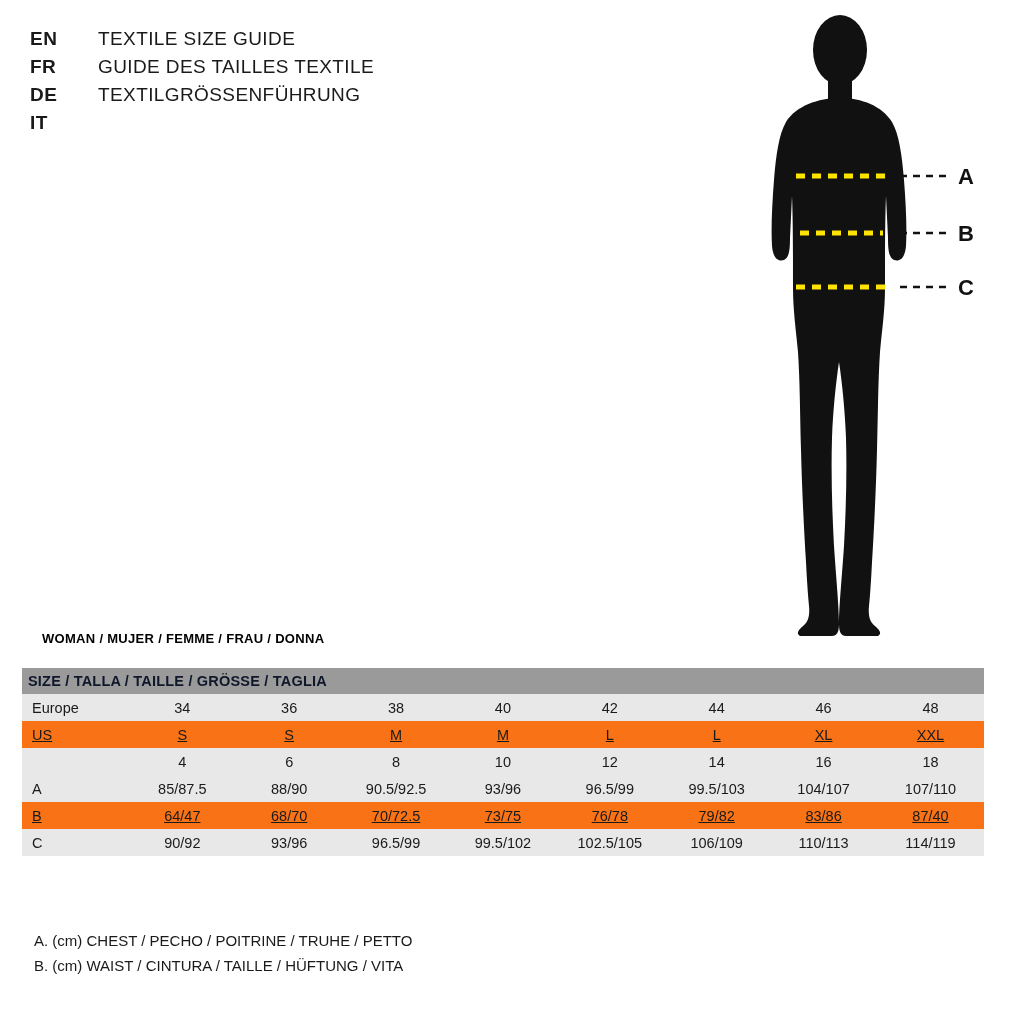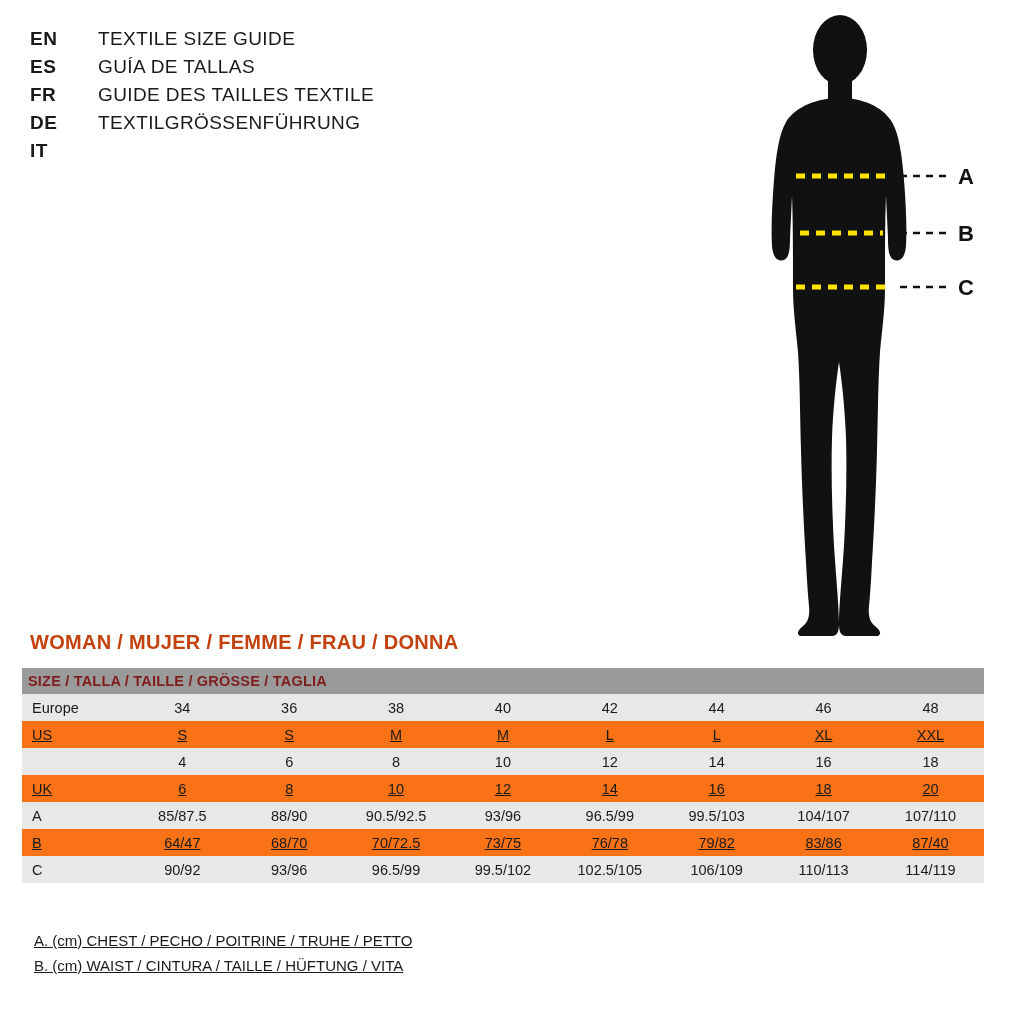--- a/index.html
+++ b/index.html
@@ -44,25 +44,25 @@
   .figure-wrap {
     position: absolute;
     left: 700px; top: 10px;
     width: 310px; height: 630px;
   }
   .figure-wrap svg { display: block; }
 
   
   .section-heading {
     position: absolute;
-    left: 30px; top: 631px;
-    font-size: 20px;
+    left: 42px; top: 631px;
+    font-size: 13px;
     font-weight: bold;
     letter-spacing: 0.3px;
-    color: #c2410c;
+    color: #000000;
   }
 
   
   .table-wrap {
     position: absolute;
     left: 22px; top: 668px;
     width: 962px;
   }
   table.size-table {
     border-collapse: collapse;
@@ -79,58 +79,53 @@
     font-size: 14.5px;
     white-space: nowrap;
   }
   table.size-table td.rowlabel {
     text-align: left;
     width: 172px;
     padding-left: 10px;
   }
   tr.head td {
     background: #9a9a9a;
-    color: #7f1d1d;
+    color: #0f172a;
     font-weight: bold;
     text-align: left;
     height: 26px;
     font-size: 14.5px;
     letter-spacing: 0.2px;
     margin-top: 41px;
   }
   tr.light td { background: #f97316; text-decoration: underline; }
   tr.shade td { background: #e8e8e8; margin-top: 20px; }
 
   
   .legend {
     position: absolute;
     left: 34px; top: 928px;
     width: 700px;
-    text-decoration: underline;
   }
   .legend-line {
     font-size: 15px;
     line-height: 25px;
     color: #1a1a1a;
     white-space: nowrap;
   }
 </style>
 </head>
 <body>
 
 <div class="page">
 
   <div class="titles">
     <div class="title-row">
       <span class="title-lang">EN</span>
       <span class="title-text">TEXTILE SIZE GUIDE</span>
-    </div>
-    <div class="title-row">
-      <span class="title-lang">ES</span>
-      <span class="title-text">GUÍA DE TALLAS</span>
     </div>
     <div class="title-row">
       <span class="title-lang">FR</span>
       <span class="title-text">GUIDE DES TAILLES TEXTILE</span>
     </div>
     <div class="title-row">
       <span class="title-lang">DE</span>
       <span class="title-text">TEXTILGRÖSSENFÜHRUNG</span>
     </div>
     <div class="title-row">
@@ -243,31 +238,20 @@
           <td>4</td>
           <td>6</td>
           <td>8</td>
           <td>10</td>
           <td>12</td>
           <td>14</td>
           <td>16</td>
           <td>18</td>
         </tr>
 
-        <tr class="light">
-          <td class="rowlabel">UK</td>
-          <td>6</td>
-          <td>8</td>
-          <td>10</td>
-          <td>12</td>
-          <td>14</td>
-          <td>16</td>
-          <td>18</td>
-          <td>20</td>
-        </tr>
 
         <tr class="shade">
           <td class="rowlabel">A</td>
           <td>85/87.5</td>
           <td>88/90</td>
           <td>90.5/92.5</td>
           <td>93/96</td>
           <td>96.5/99</td>
           <td>99.5/103</td>
           <td>104/107</td>

